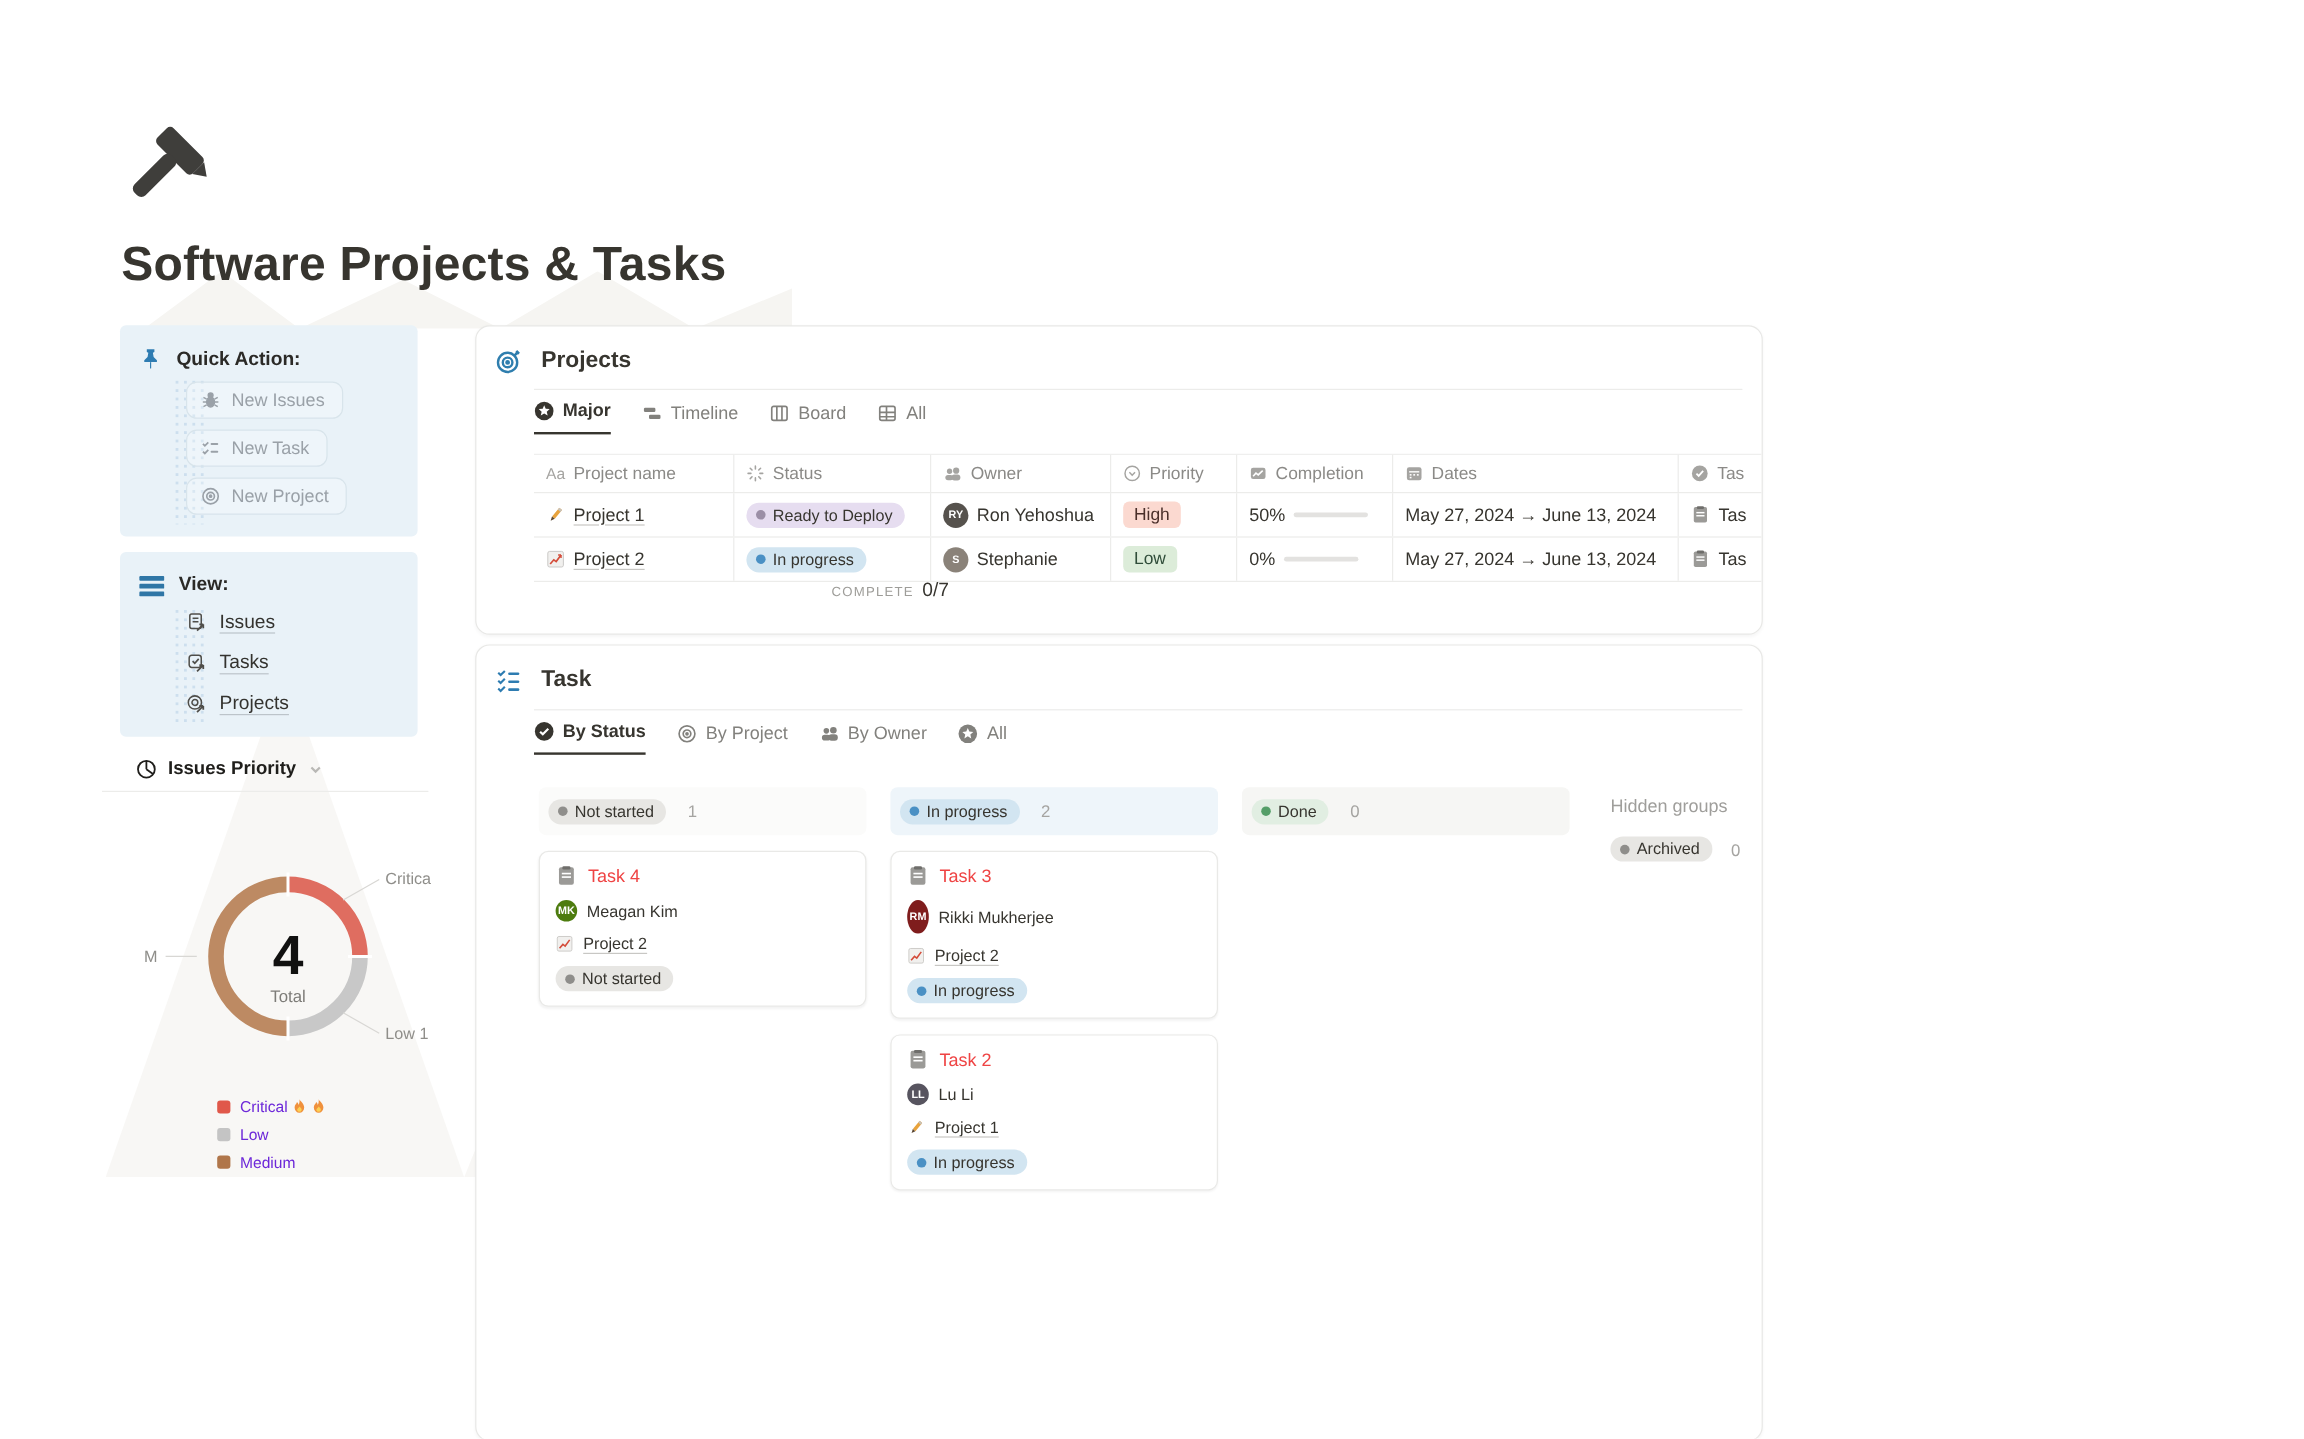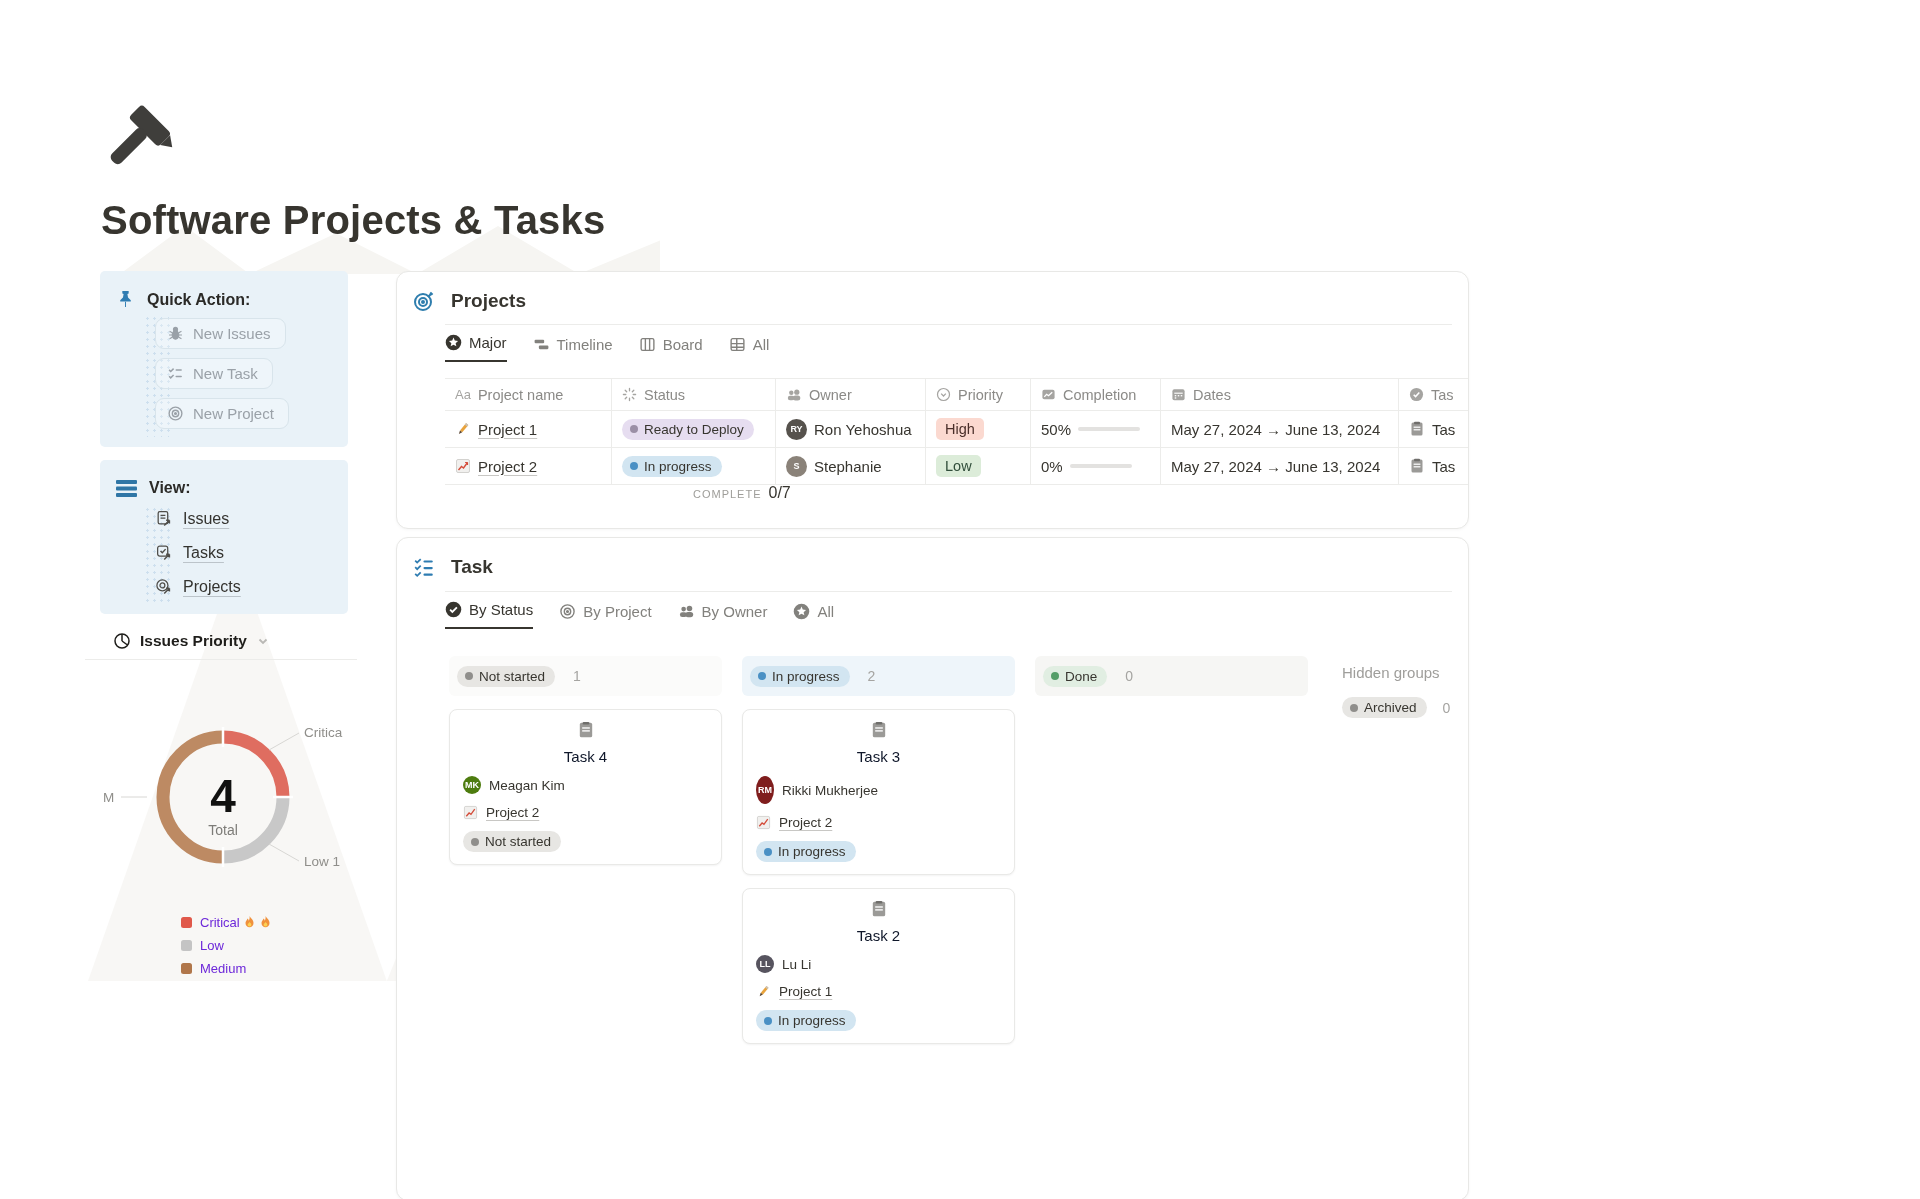--- a/index.html
+++ b/index.html
@@ -28,21 +28,21 @@
   .leg-sq{width:11px;height:11px;border-radius:2.5px;}
   .leg-t{font-size:13px;color:#6d28d9;display:flex;align-items:flex-start;gap:3px;}
   
   .card{position:absolute;left:396px;width:1071px;background:#fff;border:1px solid #e8e8e6;
         border-radius:12px;box-shadow:0 1px 3px rgba(15,15,15,.04);z-index:1;}
   .card-hdr{position:absolute;left:16px;top:18px;display:flex;align-items:center;gap:12px;}
   .card-hdr .t{font-size:19px;font-weight:700;color:#37352f;margin-left:4px;}
   .tabs{position:absolute;left:48px;display:flex;align-items:flex-end;}
   .tab{display:inline-flex;align-items:center;gap:7px;font-size:15px;color:#82817d;
        padding-bottom:9px;margin-right:26px;}
-  .tab.active{color:#37352f;font-weight:400;border-bottom:2.5px solid #37352f;}
+  .tab.active{color:#37352f;font-weight:700;border-bottom:2.5px solid #37352f;}
   
   .ptable{position:absolute;left:48px;right:0;overflow:hidden;}
   .trow{display:grid;grid-template-columns:167px 164px 150px 105px 130px 238px 1fr;}
   .trow.hdr{border-top:1px solid #ececea;border-bottom:1px solid #ececea;}
   .trow.body{border-bottom:1px solid #ececea;}
   .cell{display:flex;align-items:center;gap:7px;padding:0 10px;height:31px;
         border-right:1px solid #ececea;font-size:14.5px;color:#8b8a87;white-space:nowrap;overflow:hidden;}
   .trow .cell:last-child{border-right:none;}
   .trow.body .cell{height:36px;color:#37352f;font-size:15px;}
   .name-link{font-weight:500;text-decoration:underline;text-decoration-color:#c8c7c4;text-underline-offset:3px;}
@@ -66,21 +66,21 @@
   .tfoot .v{font-size:16px;color:#37352f;}
   
   .kgroup{position:absolute;width:273px;top:0;}
   .ghead{display:flex;align-items:center;gap:18px;border-radius:6px;padding:7px 8px;height:26px;}
   .ghead.g1{background:#fbfbfa;}
   .ghead.g2{background:#eef5fa;}
   .ghead.g3{background:#f6f6f4;}
   .gcount{font-size:14px;color:#a5a4a1;}
   .kcard{background:#fff;border:1px solid #e9e9e7;border-radius:8px;box-shadow:0 1px 2px rgba(15,15,15,.05);
          padding:11px 13px 12px 13px;margin-top:13px;}
-  .kcard .titler{display:flex;align-items:center;gap:9px;font-size:15px;font-weight:500;color:#0f172a;flex-direction:column;}
+  .kcard .titler{display:flex;align-items:center;gap:9px;font-size:15px;font-weight:500;color:#ef4444;}
   .kcard .row{display:flex;align-items:center;gap:8px;margin-top:11px;font-size:13.5px;color:#37352f;}
   .plink{text-decoration:underline;text-decoration-color:#c8c7c4;text-underline-offset:3px;}
   .hidden-lbl{position:absolute;font-size:15px;color:#9f9e9b;}
   .icon{flex:0 0 auto;display:inline-flex;}
   .chart-label{font-size:13.5px;fill:#8f8e8a;}
 </style>
 </head>
 <body>
 
 <div class="page">
@@ -205,21 +205,21 @@
       </span>
     <span>Issues Priority</span>
     <span class="icon">
       <svg width="14" height="14" viewBox="0 0 14 14" fill="none" stroke="#b9b8b5" stroke-width="1.8">
         <path d="M3.5 5.5 L7 9 L10.5 5.5"></path>
       </svg>
       </span>
   </div>
   <div class="divider" style="left:85px;top:659px;width:272px;z-index:1;"></div>
 
-  <div class="abs" style="left:85px;top:700px;z-index:1;">
+  <div class="abs" style="left:102px;top:700px;z-index:1;">
     <svg width="280" height="205" viewBox="0 0 280 205">
       <g fill="none" stroke-width="13">
         <path d="M138 37 A60 60 0 0 1 198 97" stroke="#df6d60"></path>
         <path d="M198 97 A60 60 0 0 1 138 157" stroke="#c8c8c8"></path>
         <path d="M138 157 A60 60 0 1 1 138 37" stroke="#bd8a63"></path>
       </g>
       <g stroke="#ffffff" stroke-width="2.5">
         <line x1="138" y1="27" x2="138" y2="47"></line>
         <line x1="188" y1="97" x2="208" y2="97"></line>
         <line x1="138" y1="147" x2="138" y2="167"></line>

